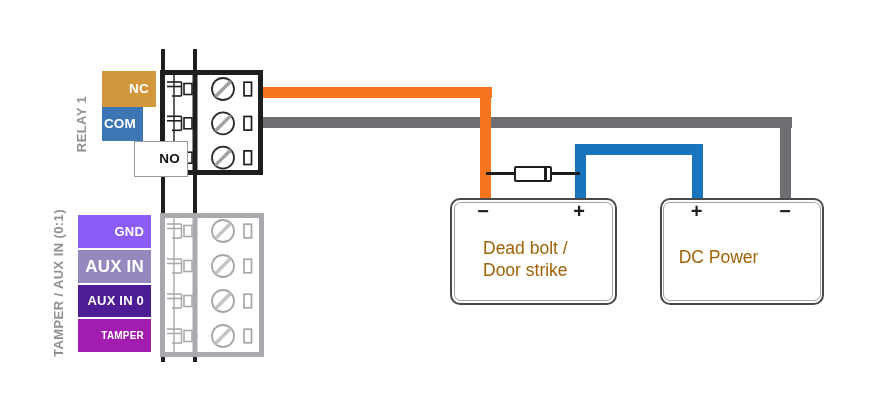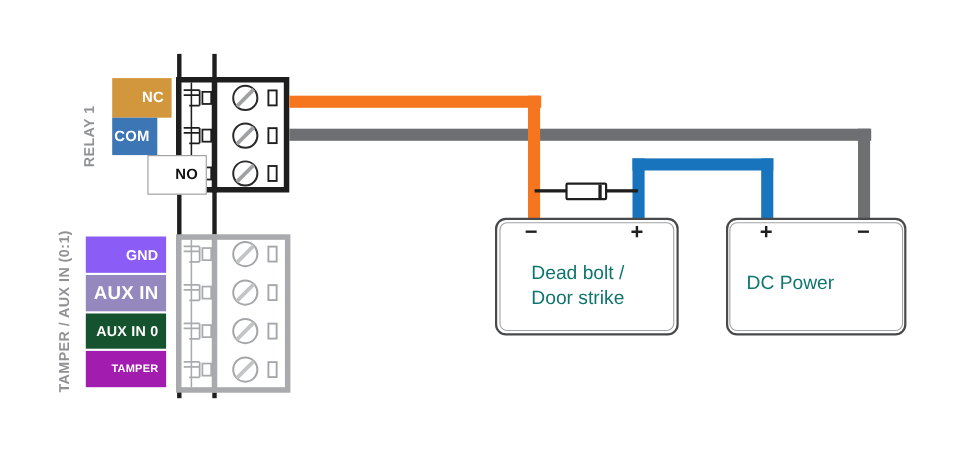--- a/index.html
+++ b/index.html
@@ -80,21 +80,21 @@
     top: 200px;
     height: 23px;
     line-height: 23px;
     text-align: center;
     font-size: 20px;
     font-weight: bold;
     color: #1f1f21;
   }
   .device-text {
     position: absolute;
-    color: #0f766e;
+    color: #a16207;
     font-size: 17.5px;
     line-height: 22.4px;
   }
 </style>
 </head>
 <body>
 
 <div id="canvas">
 
   <div class="cable-line" style="left:160.5px; top:49px; height:313px;"></div>
@@ -190,21 +190,21 @@
   </svg>
 
   <div class="vlabel" style="left:81px; top:123.5px;">RELAY 1</div>
   <div class="trow" style="left: 102px; top: 71px; width: 54px; height: 35.5px; line-height: 35.5px; background-color: rgb(210, 151, 60); color: rgb(255, 255, 255); text-align: right;">NC</div>
   <div class="trow" style="left: 102px; top: 106.5px; width: 41px; height: 34.5px; line-height: 34.5px; background-color: rgb(61, 118, 181); color: rgb(255, 255, 255);">COM</div>
   <div class="trow bordered" style="left: 102px; top: 141px; width: 54px; height: 36px; line-height: 34px; background-color: rgb(255, 255, 255); color: rgb(17, 17, 17); margin-left: 32px;">NO</div>
 
   <div class="vlabel" style="left:57.5px; top:283px;">TAMPER / AUX IN (0:1)</div>
   <div class="trow" style="left: 78px; top: 215px; width: 73px; height: 33px; line-height: 33px; font-size: 13px; background-color: #8b5cf6; color: rgb(255, 255, 255);">GND</div>
   <div class="trow" style="left: 78px; top: 250px; width: 73px; height: 33px; line-height: 33px; font-size: 17px; background-color: rgb(148, 136, 190); color: rgb(255, 255, 255);">AUX IN 1</div>
-  <div class="trow" style="left: 78px; top: 285px; width: 73px; height: 32px; line-height: 32px; font-size: 13px; background-color: #14532d; color: rgb(255, 255, 255);">AUX IN 0</div>
+  <div class="trow" style="left: 78px; top: 285px; width: 73px; height: 32px; line-height: 32px; font-size: 13px; background-color: #4c1d95; color: rgb(255, 255, 255);">AUX IN 0</div>
   <div class="trow" style="left: 78px; top: 319px; width: 73px; height: 33px; line-height: 33px; font-size: 10px; background-color: #a21caf; color: rgb(255, 255, 255); text-align: right;">TAMPER</div>
 
   <div class="wire" style="left: 263px; top: 117.2px; width: 528.5px; height: 11px; background-color: rgb(110, 111, 115);"></div>
   <div class="wire" style="left: 780.3px; top: 117.2px; width: 11.2px; height: 82.8px; background-color: rgb(110, 111, 115);"></div>
 
   <div class="wire" style="left: 263px; top: 87px; width: 228.5px; height: 11.3px; background-color: rgb(245, 118, 31);"></div>
   <div class="wire" style="left: 480.2px; top: 87px; width: 11.3px; height: 113px; background-color: rgb(245, 118, 31);"></div>
 
   <div class="wire" style="left: 575px; top: 143.5px; width: 128.4px; height: 11.4px; background-color: rgb(24, 116, 188);"></div>
   <div class="wire" style="left: 575px; top: 143.5px; width: 11.4px; height: 56.5px; background-color: rgb(24, 116, 188);"></div>

